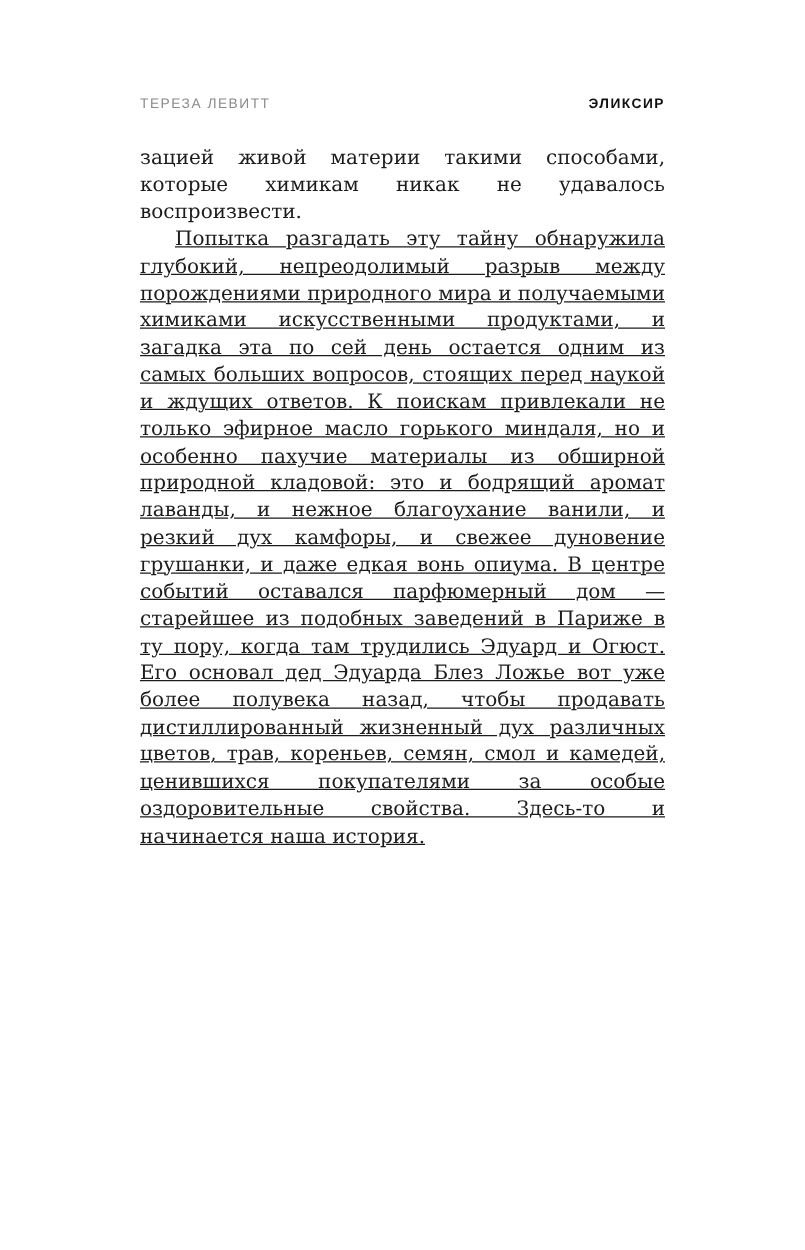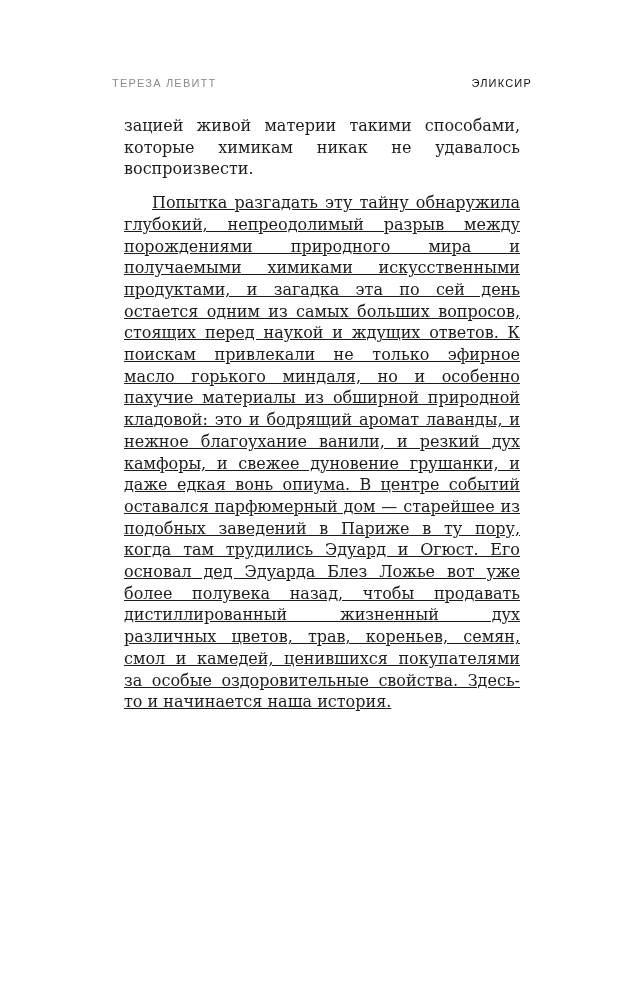--- a/index.html
+++ b/index.html
@@ -26,33 +26,33 @@
     letter-spacing: 1.2px;
     line-height: 1;
     margin-bottom: 26px;
   }
   .running-head .author {
     color: #8b8b8b;
     font-weight: normal;
   }
   .running-head .title {
     color: #111111;
-    font-weight: normal;
+    font-weight: bold;
   }
   .page-body {
     font-family: "DejaVu Serif", "Liberation Serif", serif;
     font-size: 16px;
     line-height: 21.7px;
     color: #1c1c1c;
     text-align: justify;
     hyphens: auto;
     -webkit-hyphens: auto;
   }
   .page-body p {
-    margin: 12px;
+    margin: 0;
     padding: 0;
   }
   .page-body p.indented {
     text-indent: 28px;
     text-decoration: underline;
   }
 </style>
 </head>
 <body>
 

